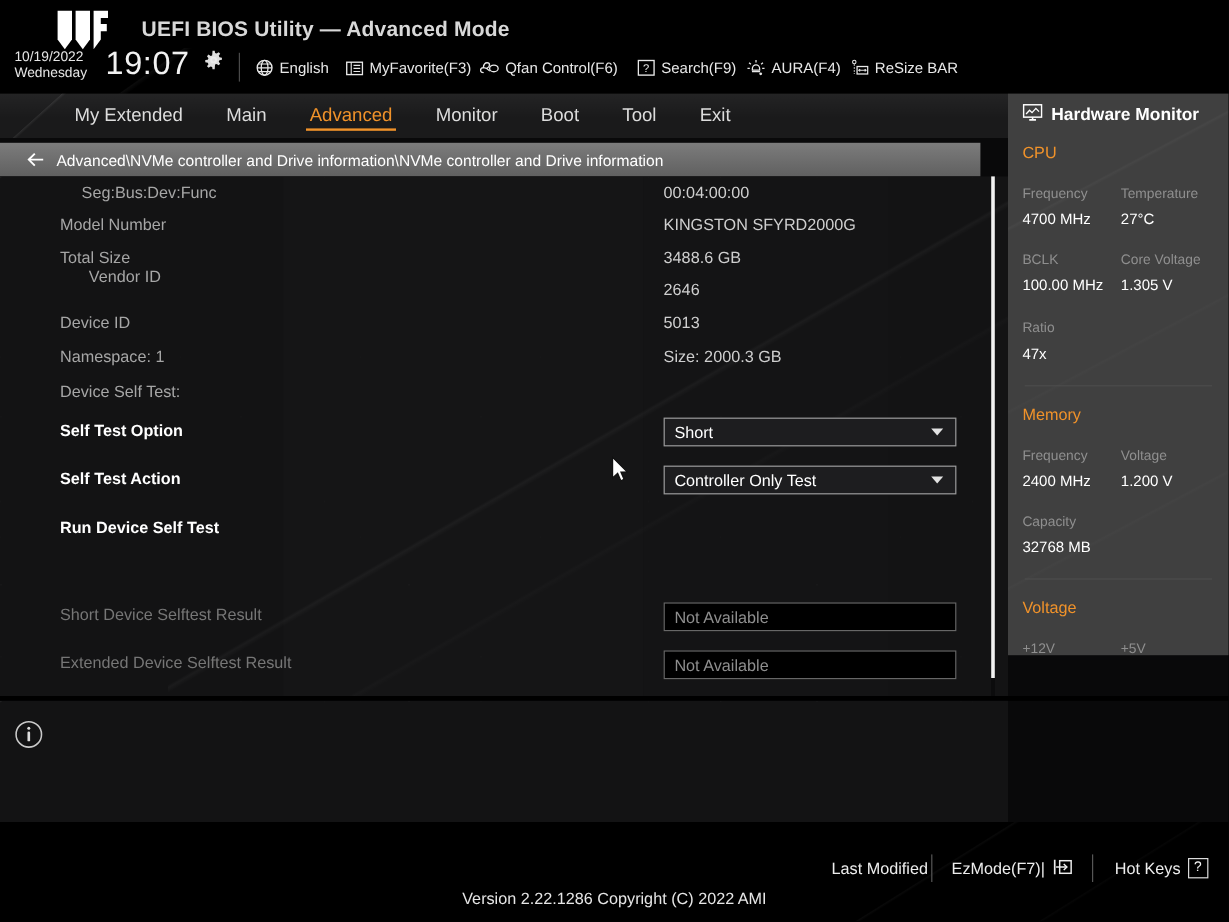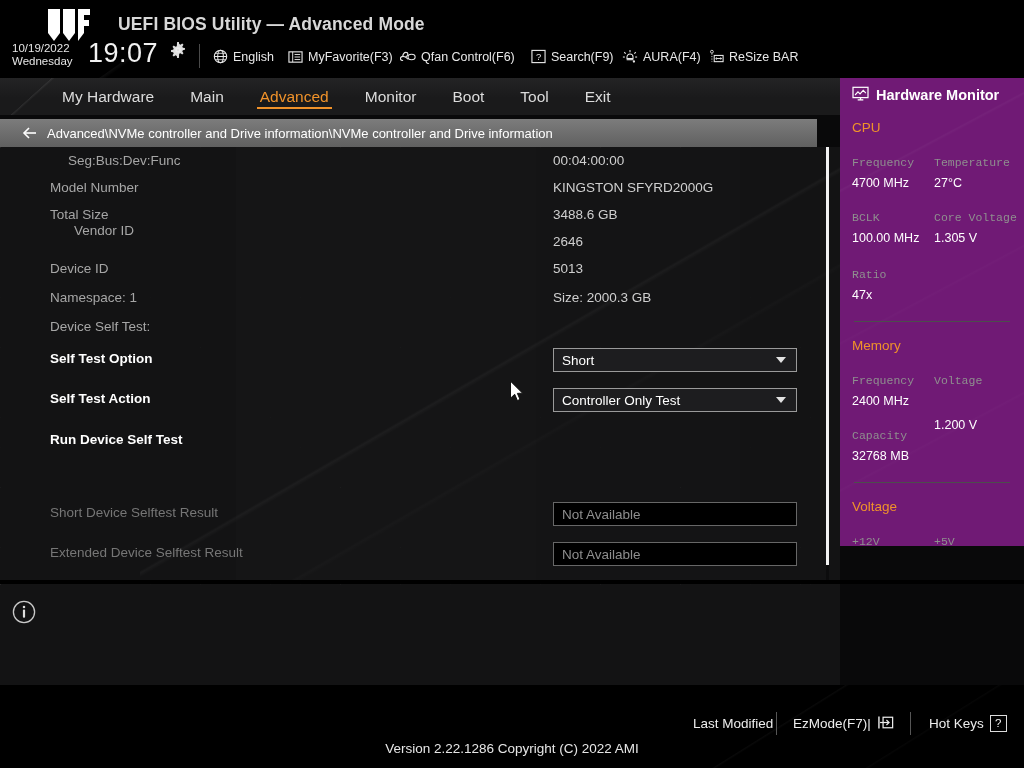--- a/index.html
+++ b/index.html
@@ -279,21 +279,21 @@
     width: 3px; height: 418px;
     background: #f2f2f2;
     cursor: default;
   }
 
   
   #hwmon {
     position: absolute;
     left: 840px; top: 78px;
     width: 184px; height: 468px;
-    background: #701a75;
+    background: #404040;
     overflow: hidden;
   }
   #hwmon .hwfacet {
     position: absolute; inset: 0;
     background:
       linear-gradient(152deg, transparent 19.6%, rgba(255,255,255,.030) 19.9%, transparent 20.4%),
       linear-gradient(152deg, transparent 46.6%, rgba(255,255,255,.016) 46.9%, transparent 47.4%),
       linear-gradient(152deg, transparent 72.6%, rgba(255,255,255,.014) 72.9%, transparent 73.4%);
     pointer-events: none;
   }
@@ -308,21 +308,20 @@
   .hw-sec-title {
     position: absolute;
     left: 12px;
     font-size: 13.5px;
     color: #f0922a;
   }
   .hw-k {
     position: absolute;
     font-size: 11.5px;
     color: #8f8f8f;
-    font-family: Liberation Mono, monospace;
   }
   .hw-v {
     position: absolute;
     font-size: 12.5px;
     color: #ffffff;
   }
   .hw-div {
     position: absolute;
     left: 14px; width: 156px; height: 1px;
     background: #4d4d4d;
@@ -518,21 +517,21 @@
         </svg>
       </span>
       <span>ReSize BAR</span>
     </div>
   </div>
 
   <div id="tabs">
     <div class="gloss"></div>
     <div class="corner"></div>
     <div id="tabrow">
-        <div class="tab">My Hardware</div>
+        <div class="tab">My Extended</div>
         <div class="tab">Main</div>
         <div class="tab active">Advanced</div>
         <div class="tab">Monitor</div>
         <div class="tab">Boot</div>
         <div class="tab">Tool</div>
         <div class="tab">Exit</div>
       </div>
   </div>
 
   <div id="crumb">
@@ -607,21 +606,21 @@
         <div class="hw-v" style="left: 12px; top: 153px;">100.00 MHz</div>
         <div class="hw-k" style="left: 94px; top: 133px;">Core Voltage</div>
         <div class="hw-v" style="left: 94px; top: 153px;">1.305 V</div>
         <div class="hw-k" style="left: 12px; top: 190px;">Ratio</div>
         <div class="hw-v" style="left: 12px; top: 210px;">47x</div>
         <div class="hw-div" style="top: 243px;"></div>
         <div class="hw-sec-title" style="top: 260px;">Memory</div>
         <div class="hw-k" style="left: 12px; top: 296px;">Frequency</div>
         <div class="hw-v" style="left: 12px; top: 316px;">2400 MHz</div>
         <div class="hw-k" style="left: 94px; top: 296px;">Voltage</div>
-        <div class="hw-v" style="left: 94px; top: 316px; margin-top: 24px;">1.200 V</div>
+        <div class="hw-v" style="left: 94px; top: 316px;">1.200 V</div>
         <div class="hw-k" style="left: 12px; top: 351px;">Capacity</div>
         <div class="hw-v" style="left: 12px; top: 371px;">32768 MB</div>
         <div class="hw-div" style="top: 404px;"></div>
         <div class="hw-sec-title" style="top: 421px;">Voltage</div>
         <div class="hw-k" style="left: 12px; top: 457px;">+12V</div>
         <div class="hw-v" style="left: 12px; top: 477px;">12.096 V</div>
         <div class="hw-k" style="left: 94px; top: 457px;">+5V</div>
         <div class="hw-v" style="left: 94px; top: 477px;">5.000 V</div>
         <div class="hw-k" style="left: 12px; top: 514px;">+3.3V</div>
         <div class="hw-v" style="left: 12px; top: 534px;">3.328 V</div>

